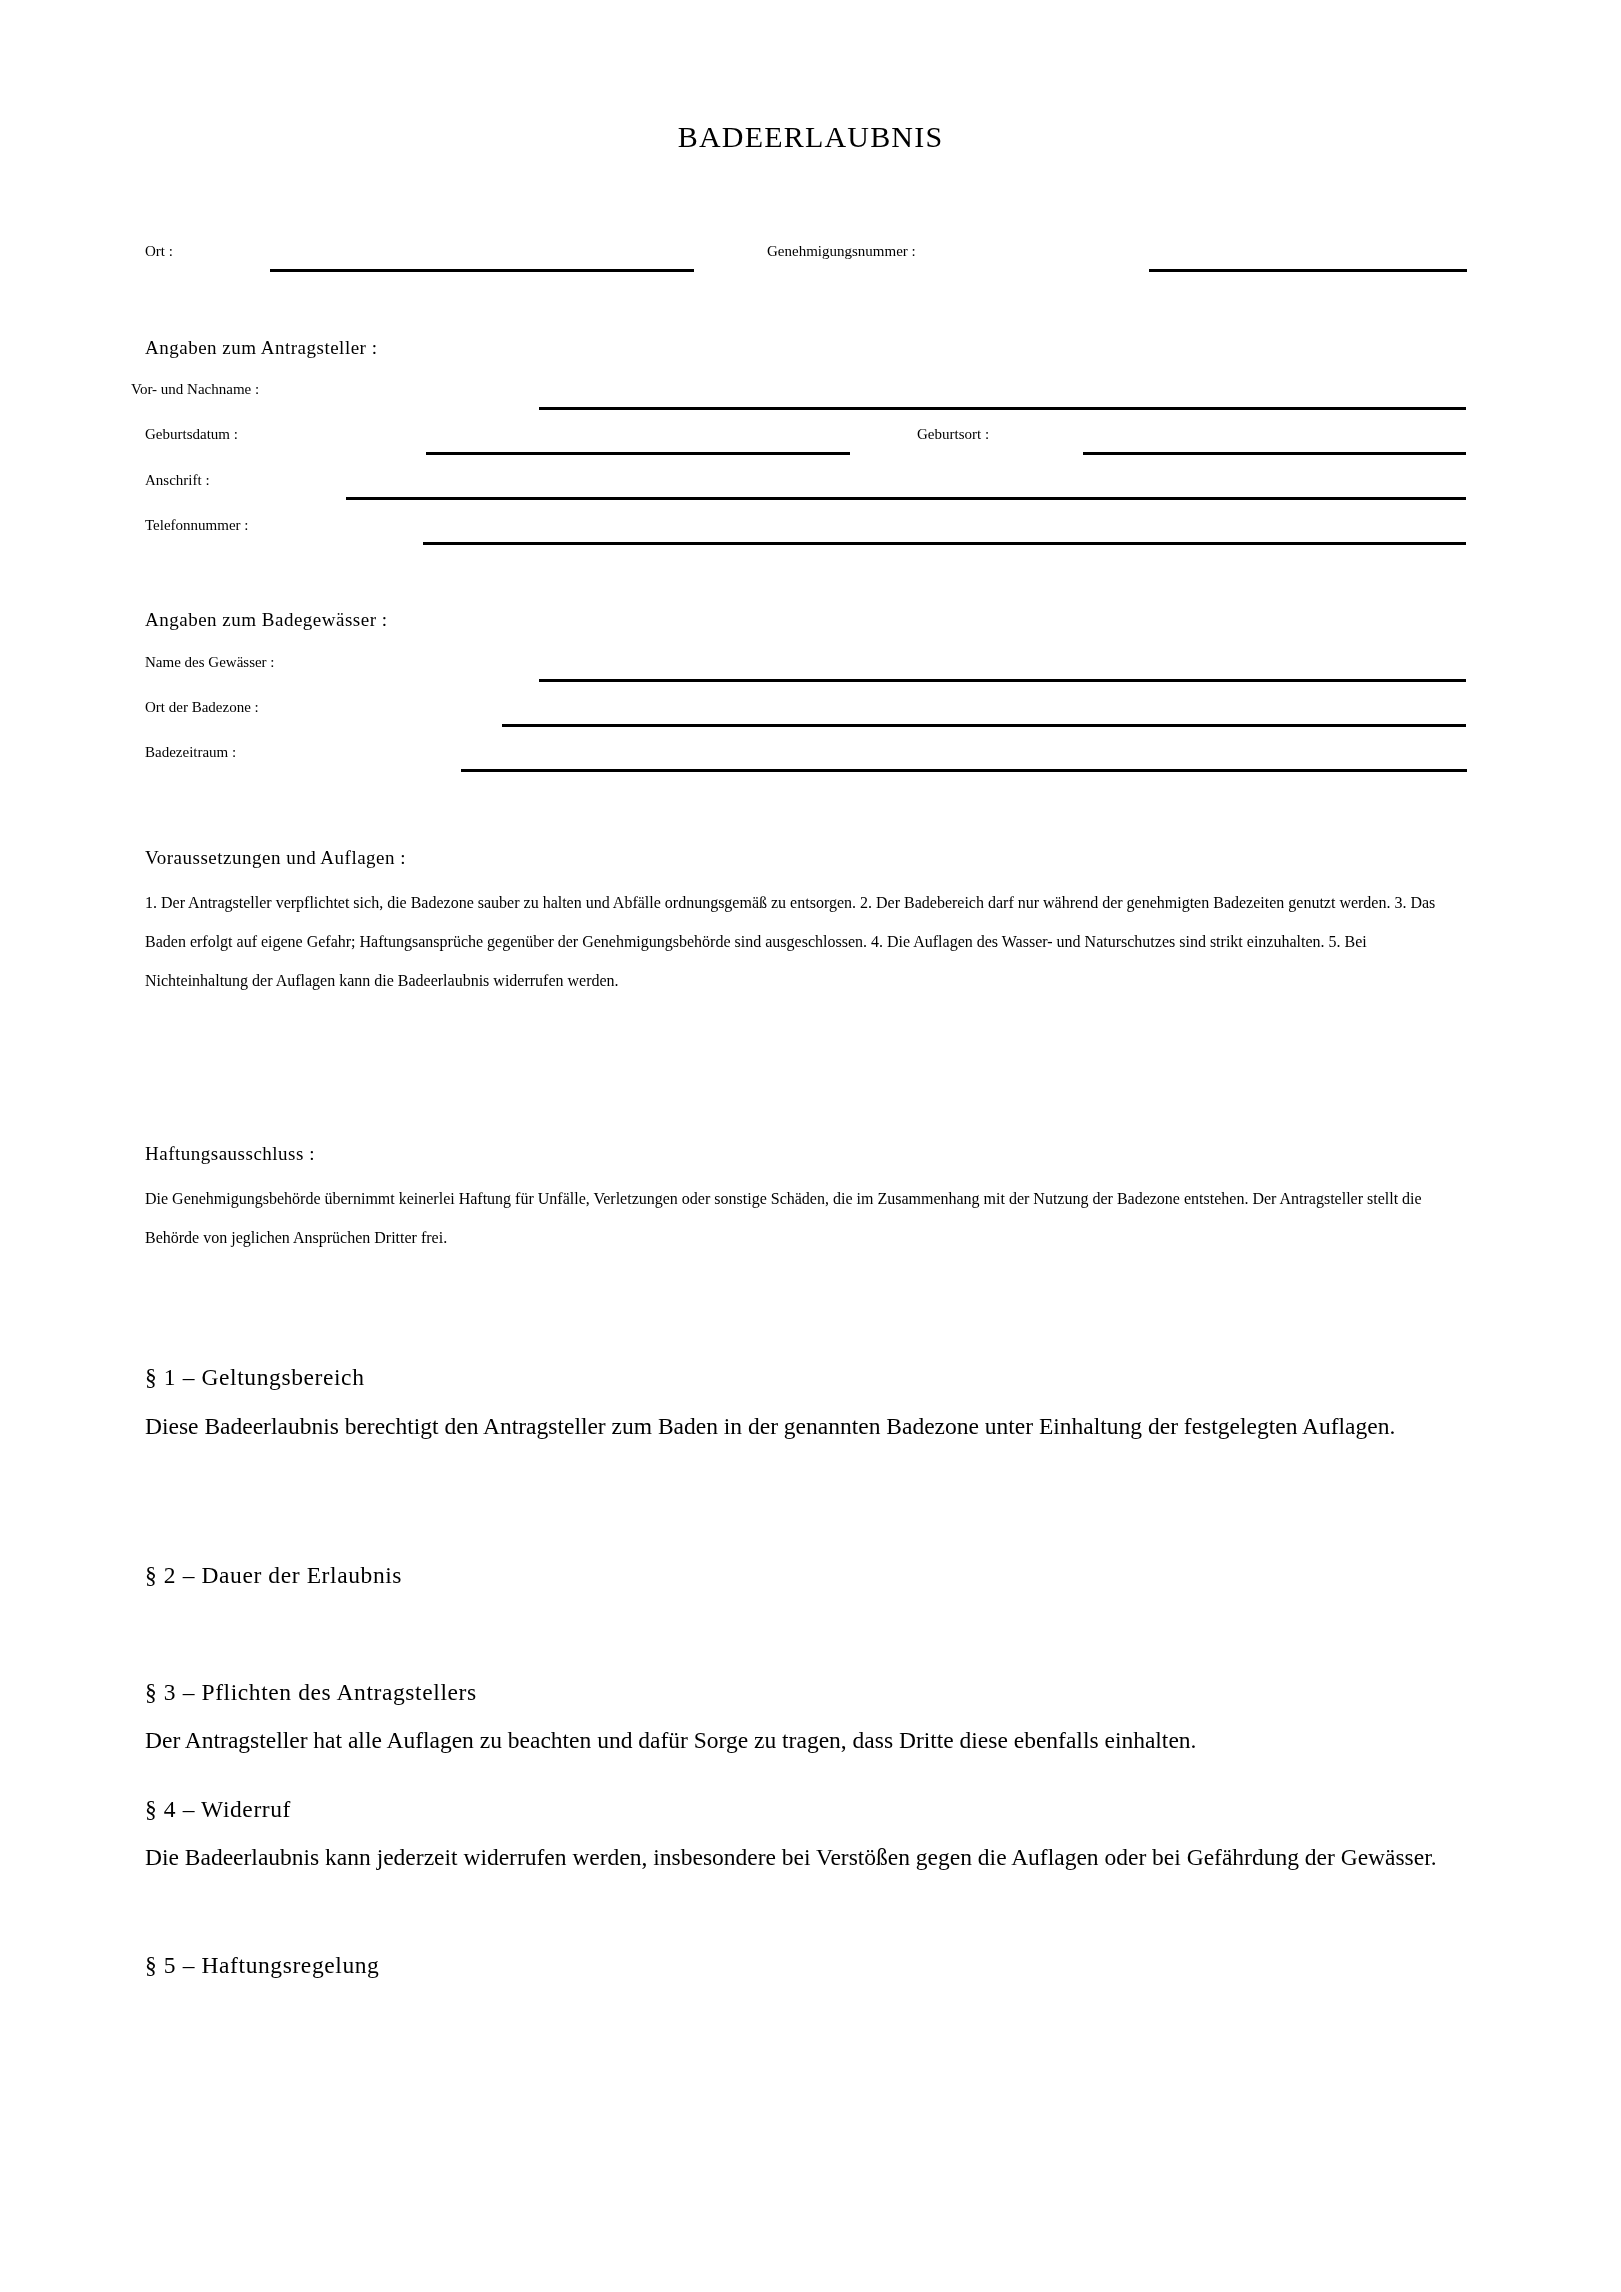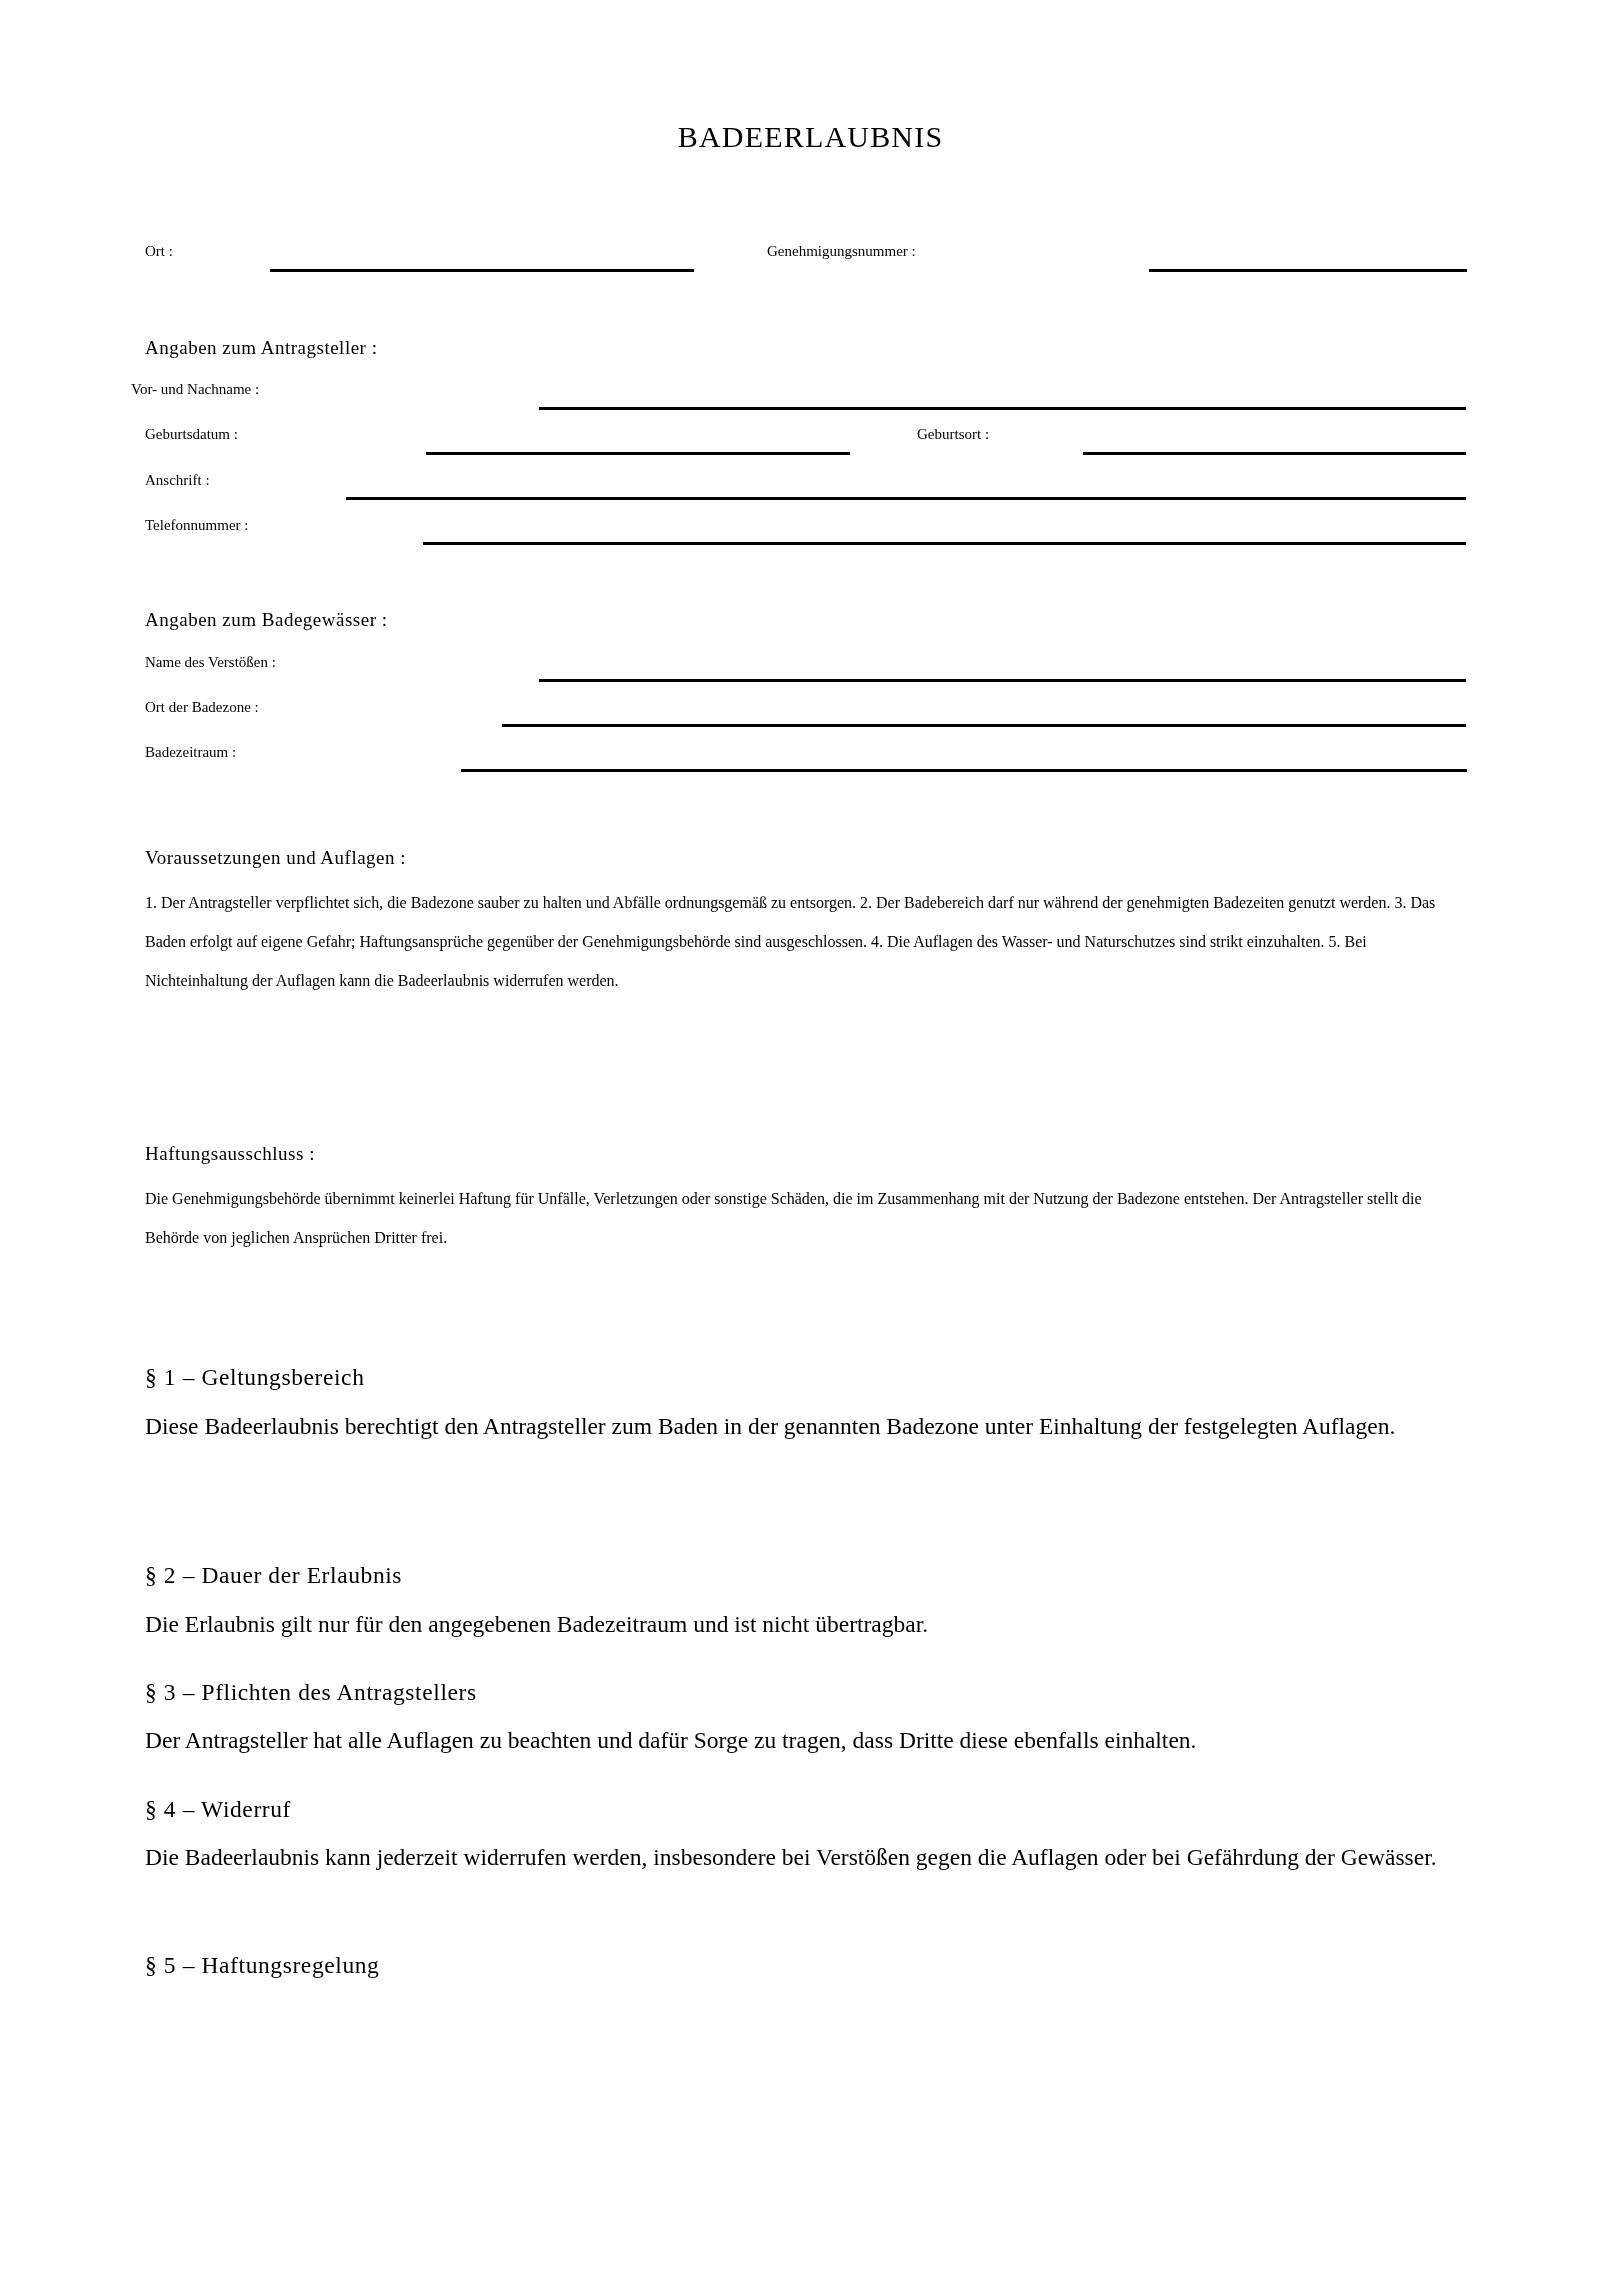--- a/index.html
+++ b/index.html
@@ -106,40 +106,39 @@
   <div class="rule" style="left:1083px; top:448px; width:383px;"></div>
 
   <div class="txt" style="left:145px; top:469px;">Anschrift :</div>
   <div class="rule" style="left:346px; top:493px; width:1120px;"></div>
 
   <div class="txt" style="left:145px; top:514px;">Telefonnummer :</div>
   <div class="rule" style="left:423px; top:538px; width:1043px;"></div>
 
   <div class="para-label" style="top:606px;">Angaben zum Badegewässer :</div>
 
-  <div class="txt" style="left:145px; top:651px;">Name des Verstößen :</div>
+  <div class="txt" style="left:145px; top:651px;">Name des Gewässer :</div>
   <div class="rule" style="left:539px; top:675px; width:927px;"></div>
 
   <div class="txt" style="left:145px; top:696px;">Ort der Badezone :</div>
   <div class="rule" style="left:502px; top:720px; width:964px;"></div>
 
   <div class="txt" style="left:145px; top:741px;">Badezeitraum :</div>
   <div class="rule" style="left:461px; top:765px; width:1006px;"></div>
 
   <div class="para-label" style="top:844px;">Voraussetzungen und Auflagen :</div>
   <div class="para" style="top:879px;">1. Der Antragsteller verpflichtet sich, die Badezone sauber zu halten und Abfälle ordnungsgemäß zu entsorgen. 2. Der Badebereich darf nur während der genehmigten Badezeiten genutzt werden. 3. Das Baden erfolgt auf eigene Gefahr; Haftungsansprüche gegenüber der Genehmigungsbehörde sind ausgeschlossen. 4. Die Auflagen des Wasser- und Naturschutzes sind strikt einzuhalten. 5. Bei Nichteinhaltung der Auflagen kann die Badeerlaubnis widerrufen werden.</div>
 
   <div class="para-label" style="top:1140px;">Haftungsausschluss :</div>
   <div class="para" style="top:1175px;">Die Genehmigungsbehörde übernimmt keinerlei Haftung für Unfälle, Verletzungen oder sonstige Schäden, die im Zusammenhang mit der Nutzung der Badezone entstehen. Der Antragsteller stellt die Behörde von jeglichen Ansprüchen Dritter frei.</div>
 
   <div class="section-head" style="top:1362px;">§ 1 – Geltungsbereich</div>
   <div class="section-body" style="top:1403px;">Diese Badeerlaubnis berechtigt den Antragsteller zum Baden in der genannten Badezone unter Einhaltung der festgelegten Auflagen.</div>
 
   <div class="section-head" style="top:1560px;">§ 2 – Dauer der Erlaubnis</div>
-  <div class="section-body" style="top:1601px;">Die Erlaubnis gilt nur für den angegebenen Badezeitraum und ist nicht übertragbar.</div>
 
   <div class="section-head" style="top:1677px;">§ 3 – Pflichten des Antragstellers</div>
   <div class="section-body" style="top:1717px;">Der Antragsteller hat alle Auflagen zu beachten und dafür Sorge zu tragen, dass Dritte diese ebenfalls einhalten.</div>
 
   <div class="section-head" style="top:1794px;">§ 4 – Widerruf</div>
   <div class="section-body" style="top:1834px;">Die Badeerlaubnis kann jederzeit widerrufen werden, insbesondere bei Verstößen gegen die Auflagen oder bei Gefährdung der Gewässer.</div>
 
   <div class="section-head" style="top:1950px;">§ 5 – Haftungsregelung</div>
 
 </div>

